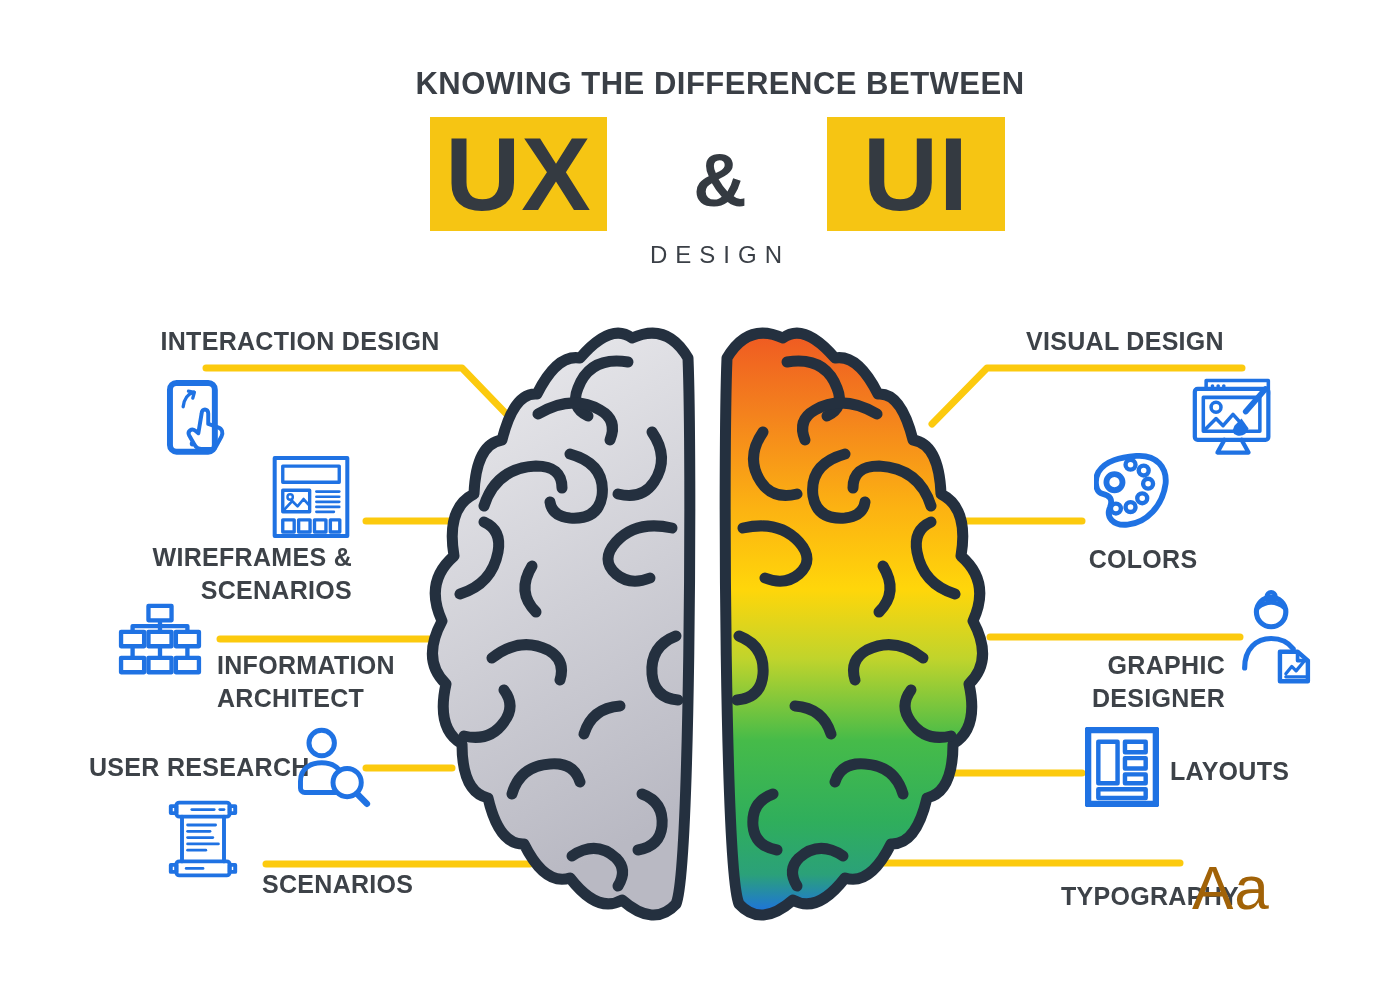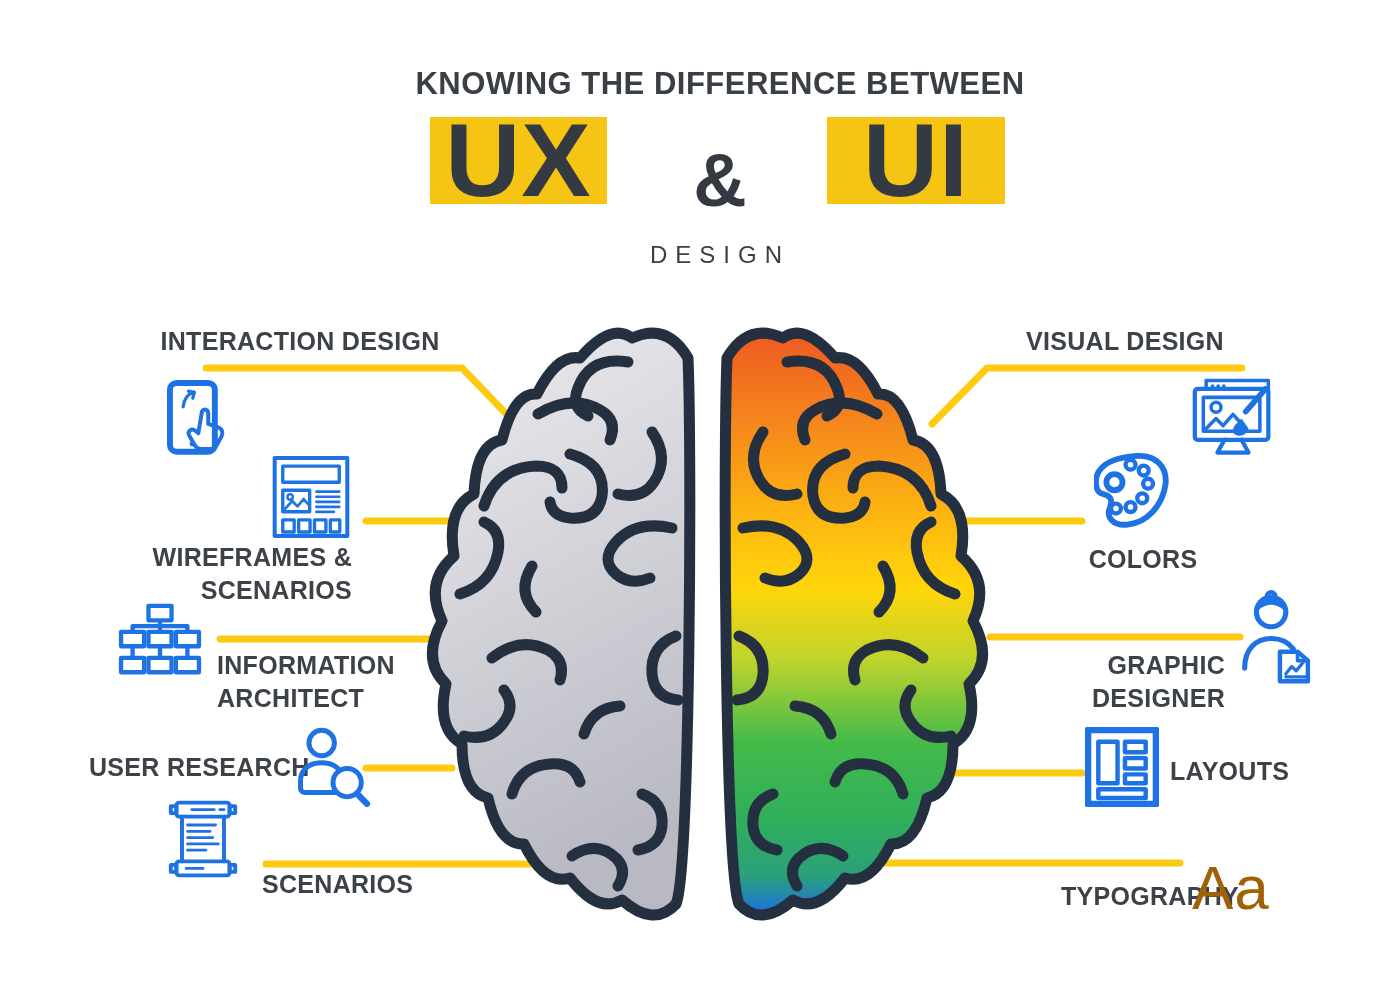--- a/index.html
+++ b/index.html
@@ -1,21 +1,21 @@
 <!DOCTYPE html>
 <html><head>
 <meta charset="utf-8">
 <style>
   html,body{margin:0;padding:0;background:#ffffff;}
   .stage{position:relative;width:1400px;height:991px;background:#ffffff;overflow:hidden;
          font-family:"Liberation Sans", sans-serif;}
   .art{position:absolute;left:0;top:0;z-index:1;}
   .hdr-kicker{position:absolute;left:370px;top:66px;width:700px;text-align:center;
     font-size:31px;font-weight:bold;color:#3a3f46;letter-spacing:.5px;z-index:3;}
-  .badge{position:absolute;top:117px;height:87px;background:#f6c513;display:flex;
+  .badge{position:absolute;top:117px;height:114px;background:#f6c513;display:flex;
     align-items:center;justify-content:center;font-weight:bold;font-size:104px;
     color:#343a41;z-index:3;letter-spacing:1px;}
   .badge.ux{left:430px;width:177px;}
   .badge.ui{left:827px;width:178px;}
   .amp{position:absolute;left:687px;top:138px;width:66px;text-align:center;
     font-size:74px;font-weight:bold;color:#343a41;z-index:3;}
   .subtitle{position:absolute;left:420px;top:241px;width:600px;text-align:center;
     font-size:24px;font-weight:normal;color:#3a3f46;letter-spacing:8px;z-index:3;}
   .label{position:absolute;font-weight:bold;color:#3d4248;font-size:25px;
     line-height:33px;letter-spacing:.3px;white-space:nowrap;z-index:3;}

